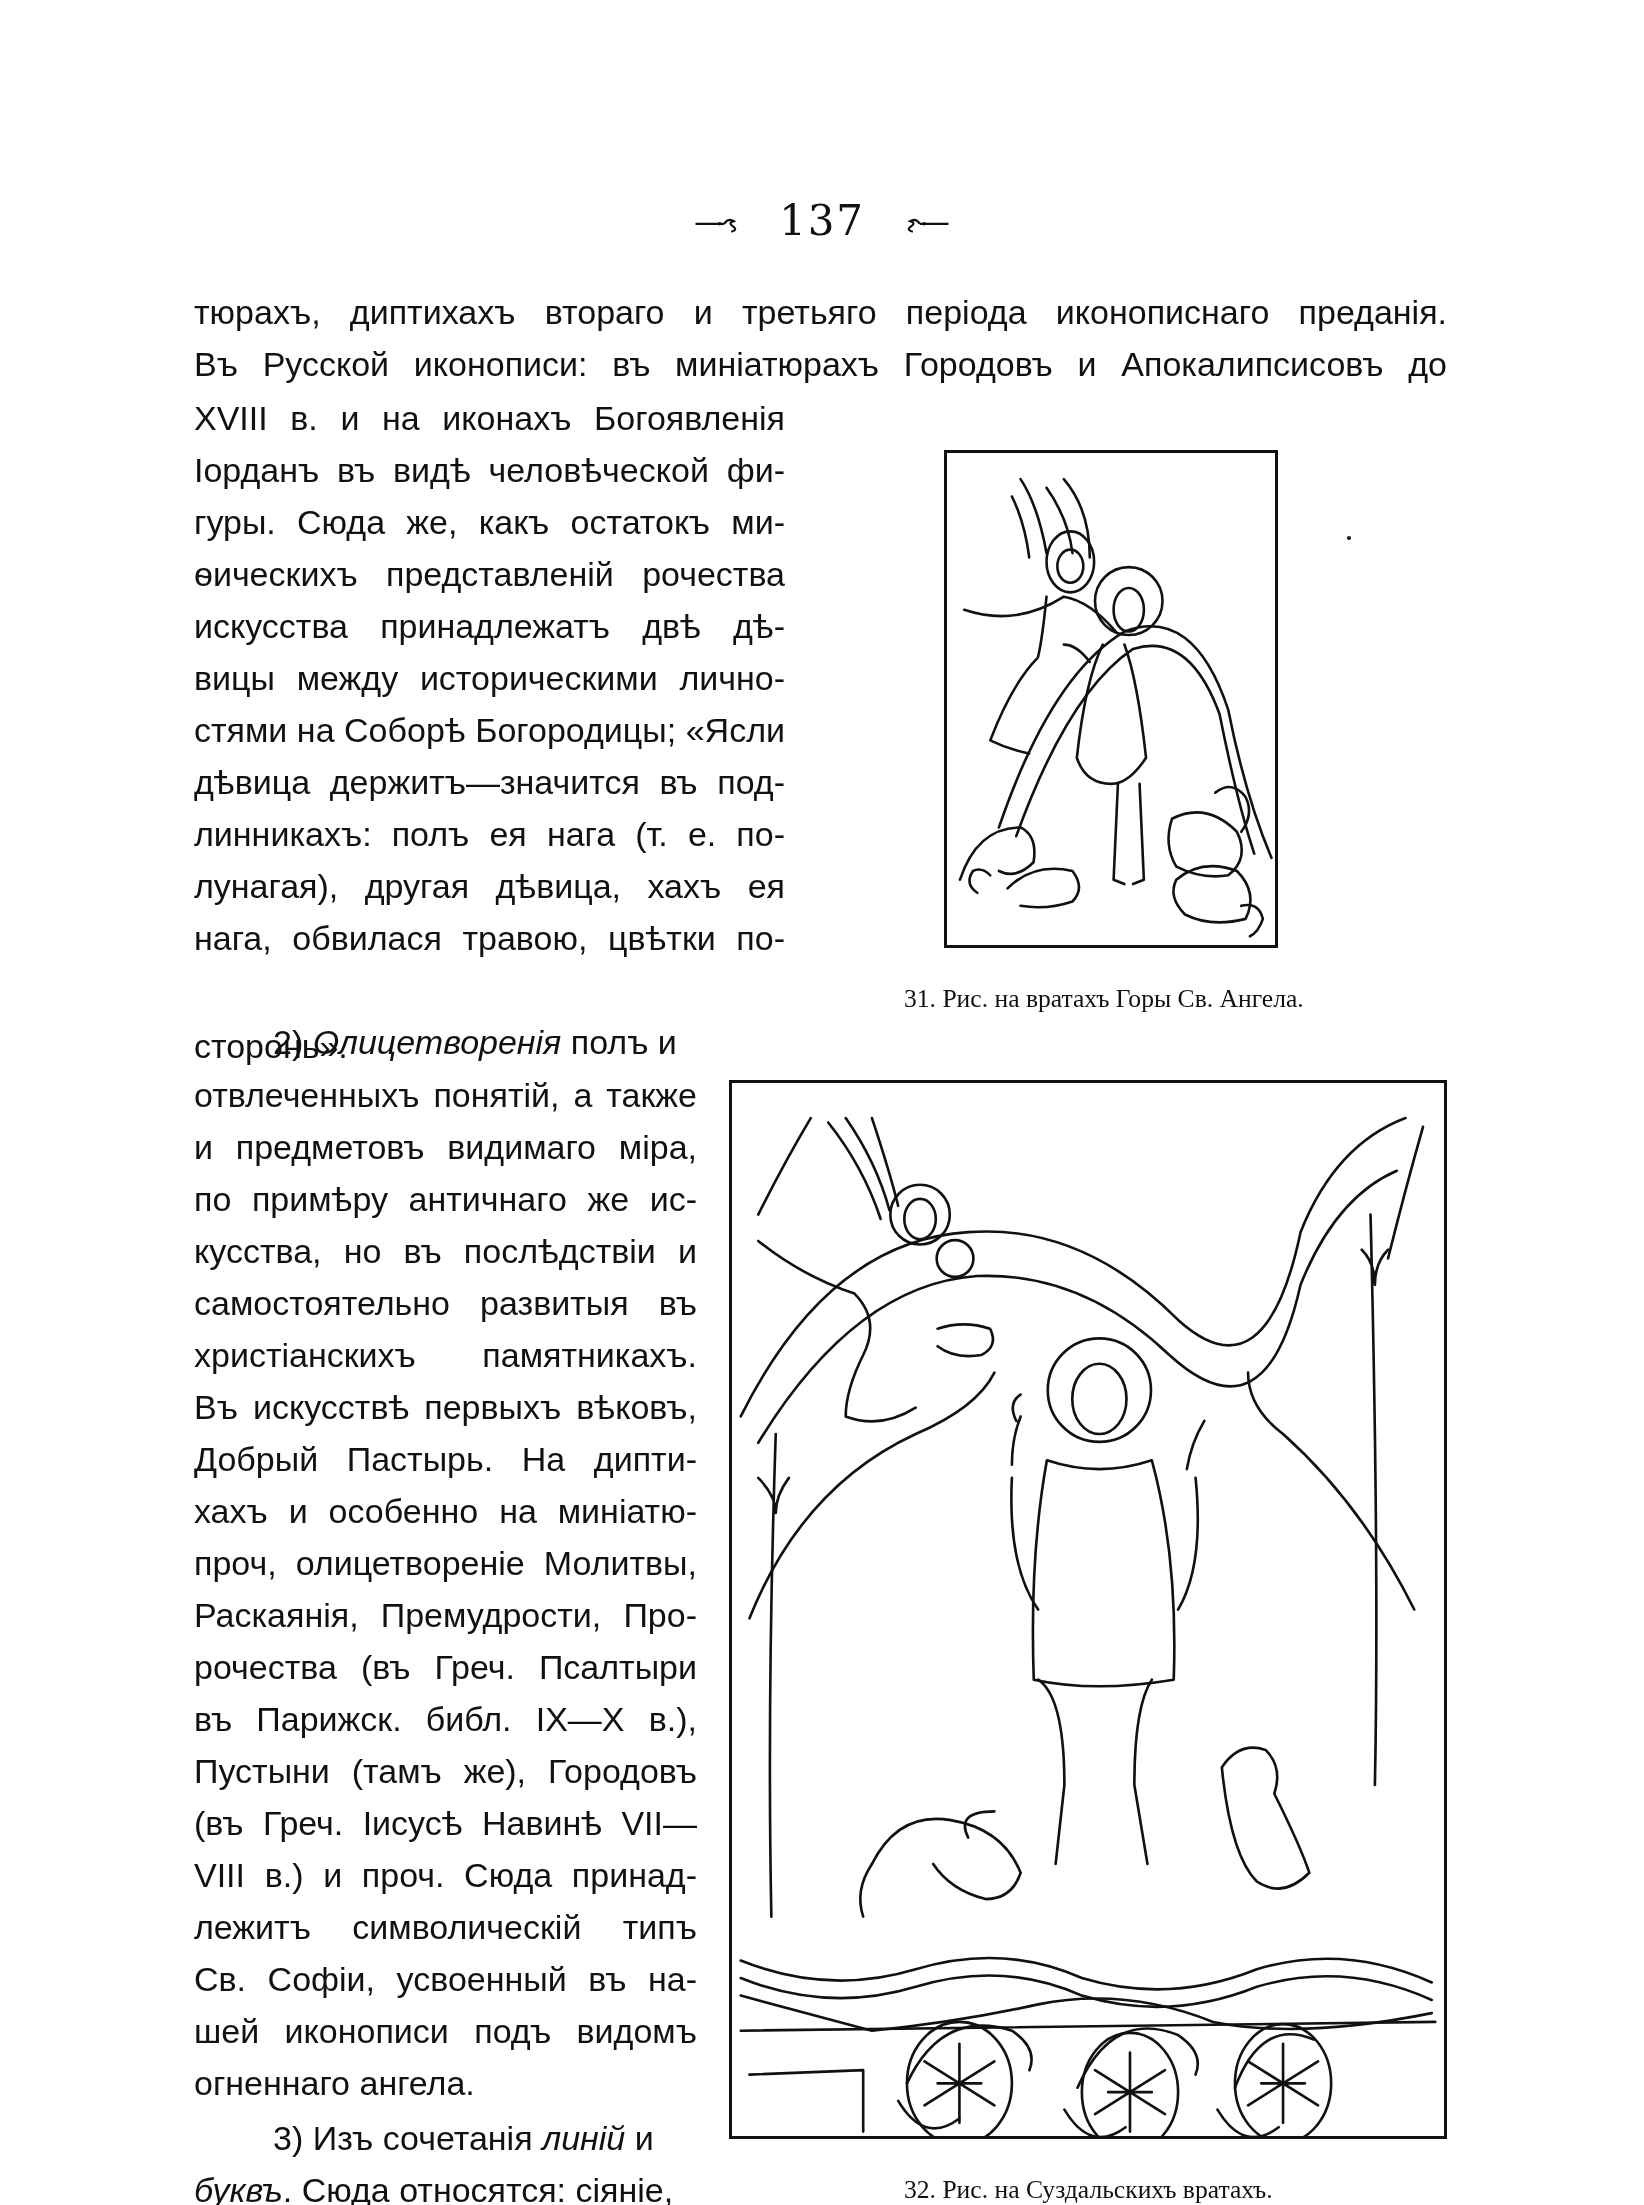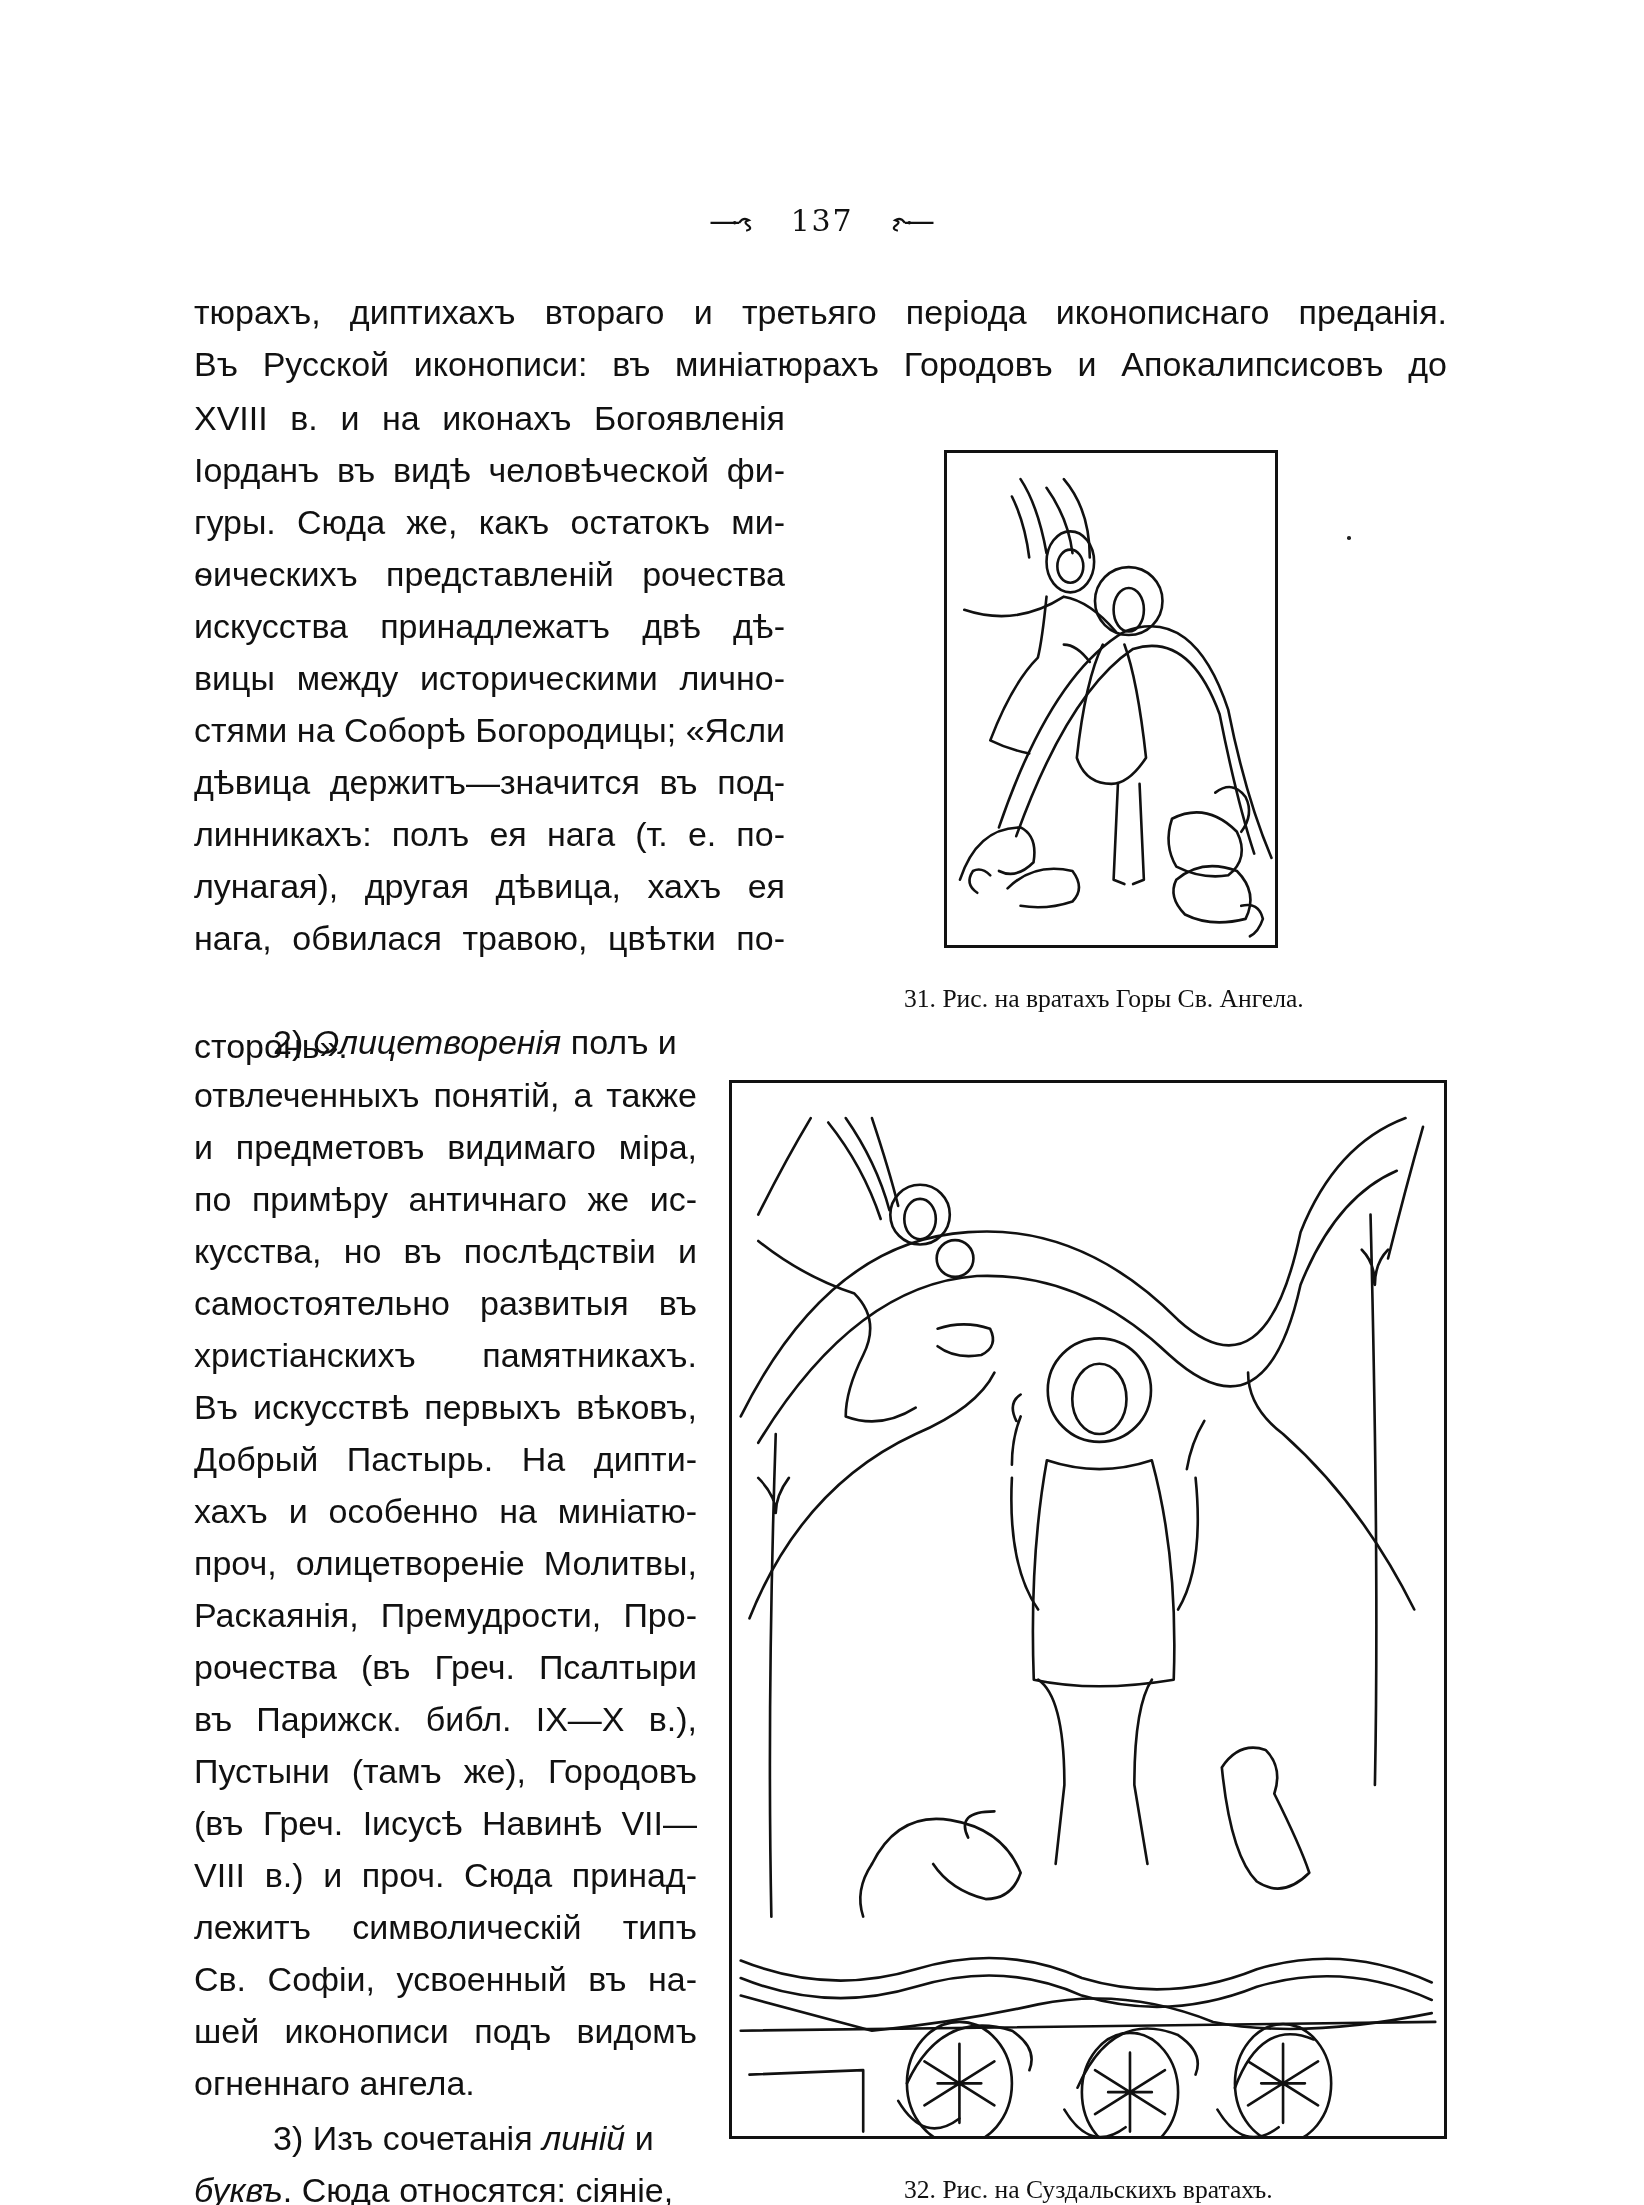--- a/index.html
+++ b/index.html
@@ -4,21 +4,21 @@
 <style>
   html, body { margin: 0; padding: 0; background: #ffffff; }
   body {
     width: 1644px; height: 2593px; position: relative; overflow: hidden;
     font-family: "DejaVu Serif", "Liberation Serif", serif;
     color: #111111;
   }
   .abs { position: absolute; }
   .page-number {
     left: 0; width: 1644px; top: 194px; text-align: center;
-    font-size: 30px; line-height: 53px; letter-spacing: 1.8px;
+    font-size: 42px; line-height: 53px; letter-spacing: 1.8px;
   }
   .page-number .orn { display: inline-block; width: 71px; height: 17.6px; vertical-align: middle; }
   .line {
     position: absolute; white-space: nowrap;
     font-size: 34px; line-height: 42px;
     transform-origin: left top;
     font-family: Liberation Sans, sans-serif;
     font-stretch: condensed;
   }
   .full { left: 194px; width: 1253px; text-align: justify; text-align-last: justify; }

